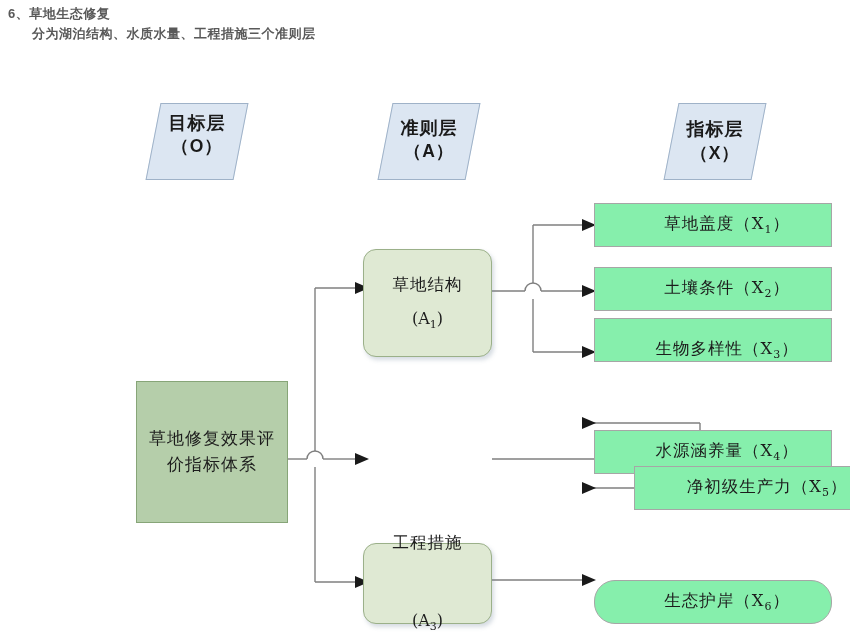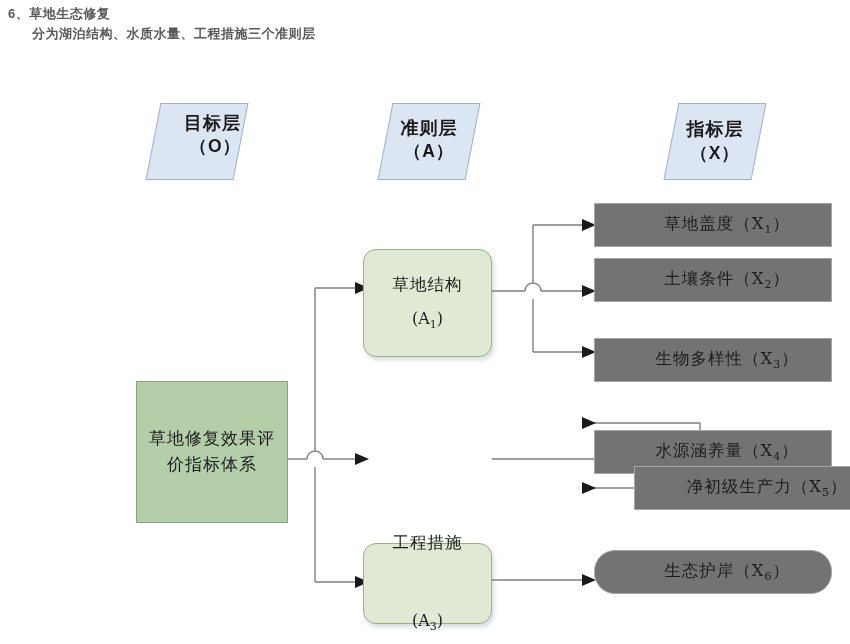--- a/index.html
+++ b/index.html
@@ -83,21 +83,21 @@
     color:#1c1c1c;
     box-shadow:2px 3px 4px rgba(120,140,160,.30);
   }
   .crit-box .code{font-size:16px;letter-spacing:0;margin-top:10px;}
   .crit-box .code sub{font-size:11px;}
 
   
   .ind-box{
     position:absolute;
     left:594px;width:238px;height:44px;
-    background:#737373;
+    background:#86efac;
     border:1px solid #a6a6a6;
     box-sizing:border-box;
     display:flex;align-items:center;justify-content:center;
     font-family:"DejaVu Serif","Liberation Serif",serif;
     font-size:16.5px;
     letter-spacing:1px;
     color:#1c1c1c;
     white-space:nowrap;
     padding-left:28px;
   }
@@ -112,21 +112,21 @@
 <body>
 
 <div id="stage">
 
   <div class="title-block">
     <div class="title-line l1">6、草地生态修复</div>
     <div class="title-line l2">分为湖泊结构、水质水量、工程措施三个准则层</div>
   </div>
 
   <div class="para" style="left:153px;top:103px;width:88px;height:77px;"></div>
-  <div class="para-label" style="left:153px;top:103px;width:88px;height:64px;align-items:flex-end;">
+  <div class="para-label" style="left:153px;top:103px;width:88px;height:64px;">
     <span>目标层</span>
     <span class="sub">（O）</span>
   </div>
 
   <div class="para" style="left:385px;top:103px;width:88px;height:77px;"></div>
   <div class="para-label" style="left:385px;top:103px;width:88px;height:74px;">
     <span>准则层</span>
     <span class="sub">（A）</span>
   </div>
 
@@ -193,29 +193,29 @@
 
 
   <div class="crit-box" style="top:543px;height:81px;gap:44px;">
     <span>工程措施</span>
     <span class="code"><span>(A</span><sub>3</sub><span>)</span></span>
   </div>
 
   <div class="ind-box" style="top:203px;">
     <span><span>草地盖度（X</span><sub>1</sub><span>）</span></span>
   </div>
-  <div class="ind-box" style="top:258px;align-items:center;">
+  <div class="ind-box" style="top:267px;align-items:center;">
     <span><span>土壤条件（X</span><sub>2</sub><span>）</span></span>
   </div>
-  <div class="ind-box" style="top:338px;">
+  <div class="ind-box" style="top:318px;align-items:flex-end;">
     <span><span>生物多样性（X</span><sub>3</sub><span>）</span></span>
   </div>
   <div class="ind-box" style="top:382px;margin-top:48px;">
     <span><span>水源涵养量（X</span><sub>4</sub><span>）</span></span>
   </div>
   <div class="ind-box" style="top:466px;margin-left:40px;">
     <span><span>净初级生产力（X</span><sub>5</sub><span>）</span></span>
   </div>
-  <div class="ind-box" style="top:550px;border-radius:21px;">
+  <div class="ind-box" style="top:580px;border-radius:21px;">
     <span><span>生态护岸（X</span><sub>6</sub><span>）</span></span>
   </div>
 
 </div>
 
 </body></html>

